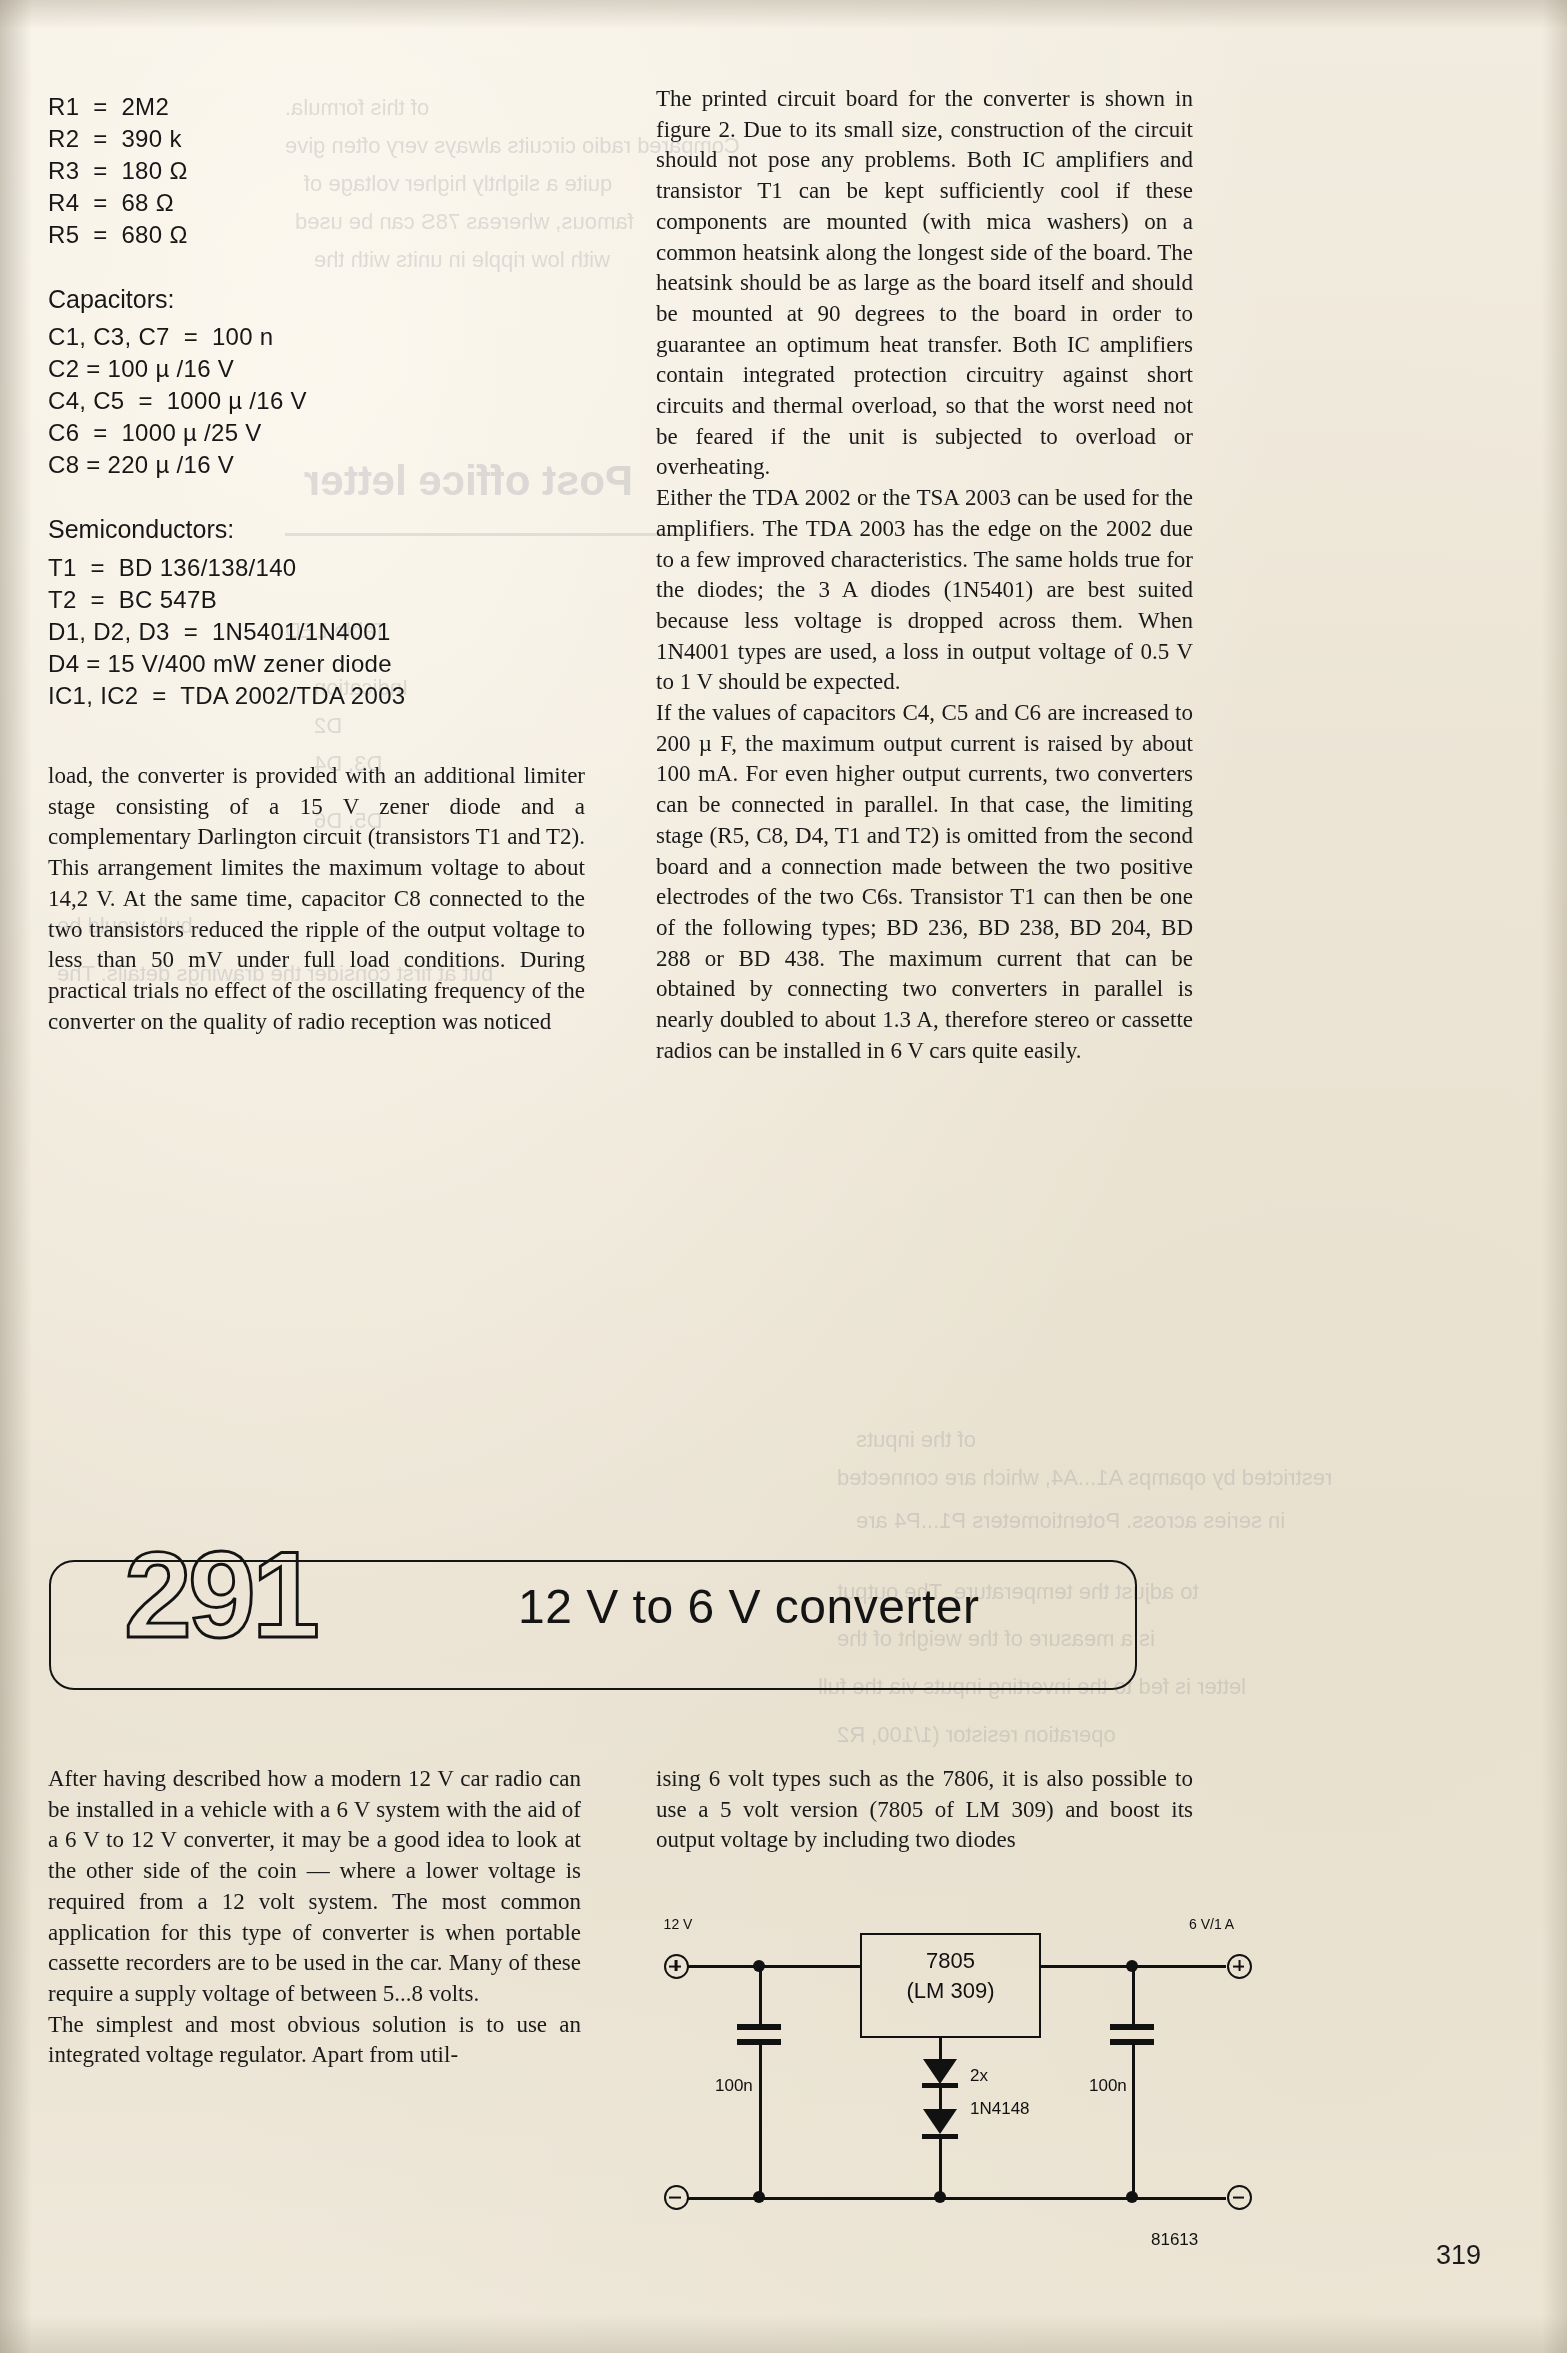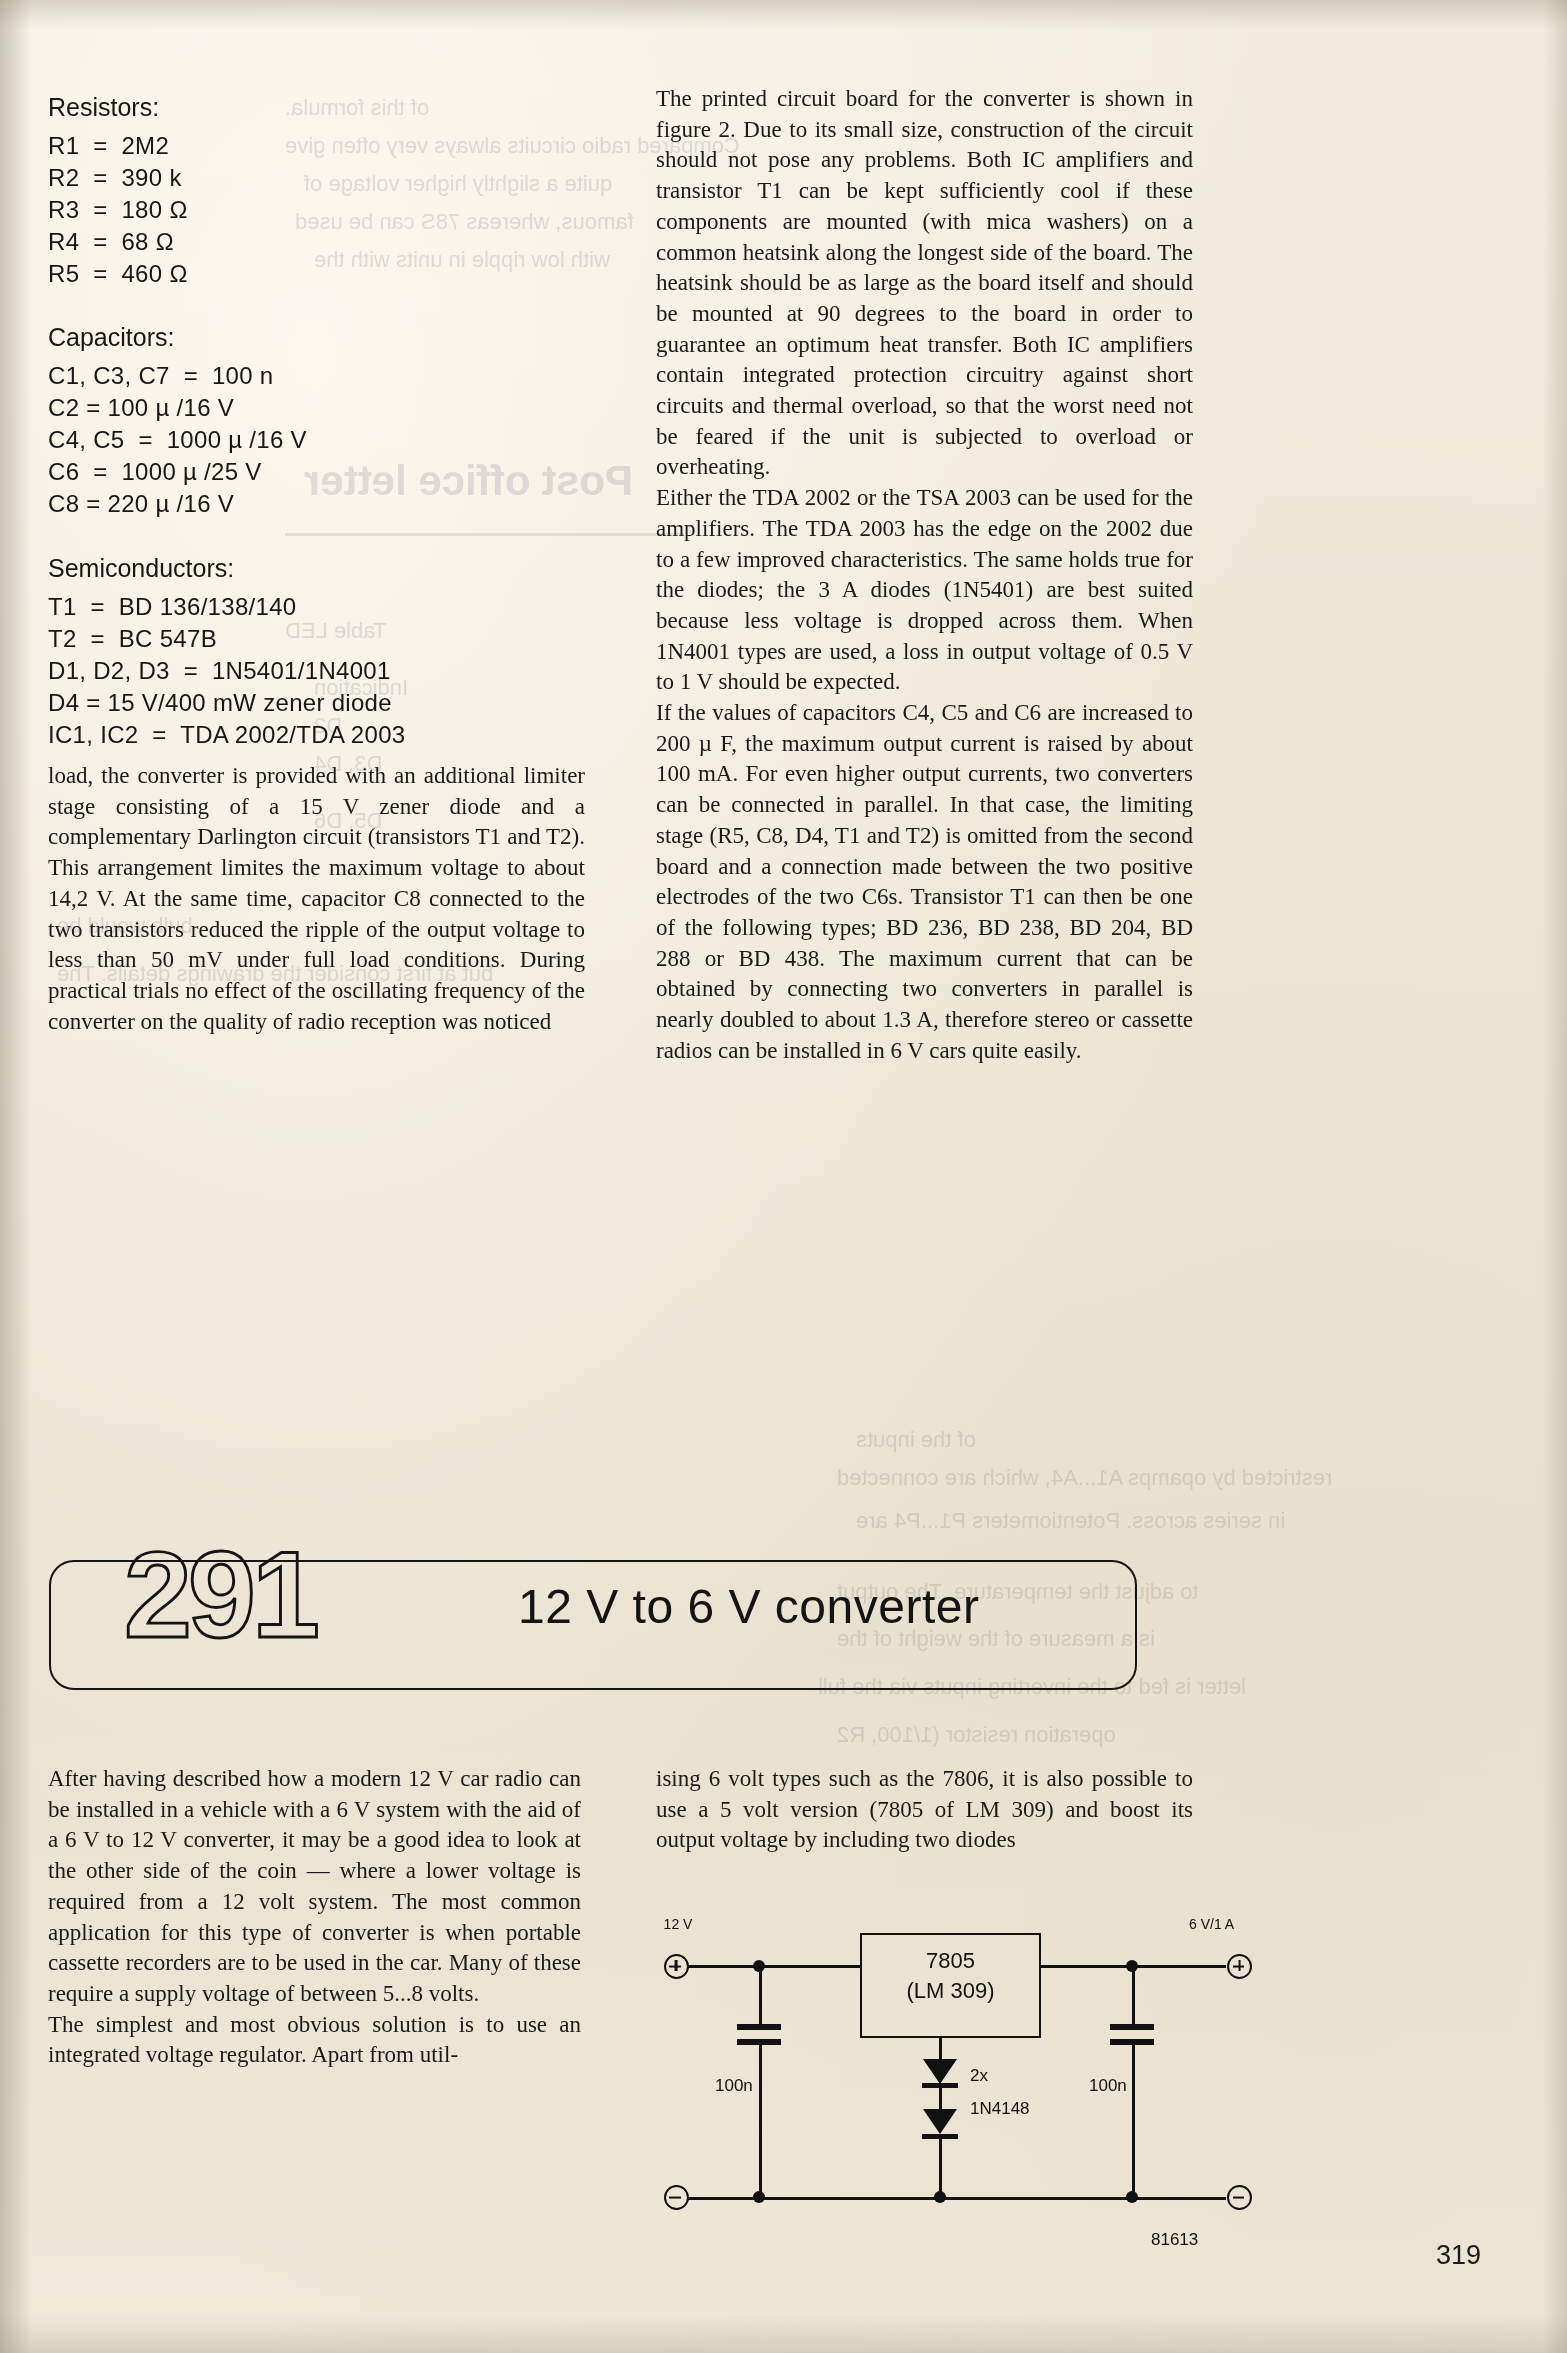--- a/index.html
+++ b/index.html
@@ -285,26 +285,25 @@
 <div class="ghost-block" style="left:856px; top:1427px;">of the inputs</div>
 <div class="ghost-block" style="left:837px; top:1465px;">restricted by opamps A1...A4, which are connected</div>
 <div class="ghost-block" style="left:856px; top:1508px;">in series across. Potentiometers P1...P4 are</div>
 <div class="ghost-block" style="left:837px; top:1579px;">to adjust the temperature. The output</div>
 <div class="ghost-block" style="left:837px; top:1626px;">is a measure of the weight of the</div>
 <div class="ghost-block" style="left:818px; top:1674px;">letter is fed to the inverting inputs via the full</div>
 <div class="ghost-block" style="left:837px; top:1722px;">operation resistor (1/100, R2</div>
 
 <div id="parts-list">
 
-  <div class="pl-group-head">Resistors:</div>
   <div class="pl-line">R1  =  2M2</div>
   <div class="pl-line">R2  =  390 k</div>
   <div class="pl-line">R3  =  180 Ω</div>
   <div class="pl-line">R4  =  68 Ω</div>
-  <div class="pl-line">R5  =  460 Ω</div>
+  <div class="pl-line">R5  =  680 Ω</div>
 
   <div class="pl-gap"></div>
 
   <div class="pl-group-head">Capacitors:</div>
   <div class="pl-line">C1, C3, C7  =  100 n</div>
   <div class="pl-line">C2 = 100 µ /16 V</div>
   <div class="pl-line">C4, C5  =  1000 µ /16 V</div>
   <div class="pl-line">C6  =  1000 µ /25 V</div>
   <div class="pl-line">C8 = 220 µ /16 V</div>
 

